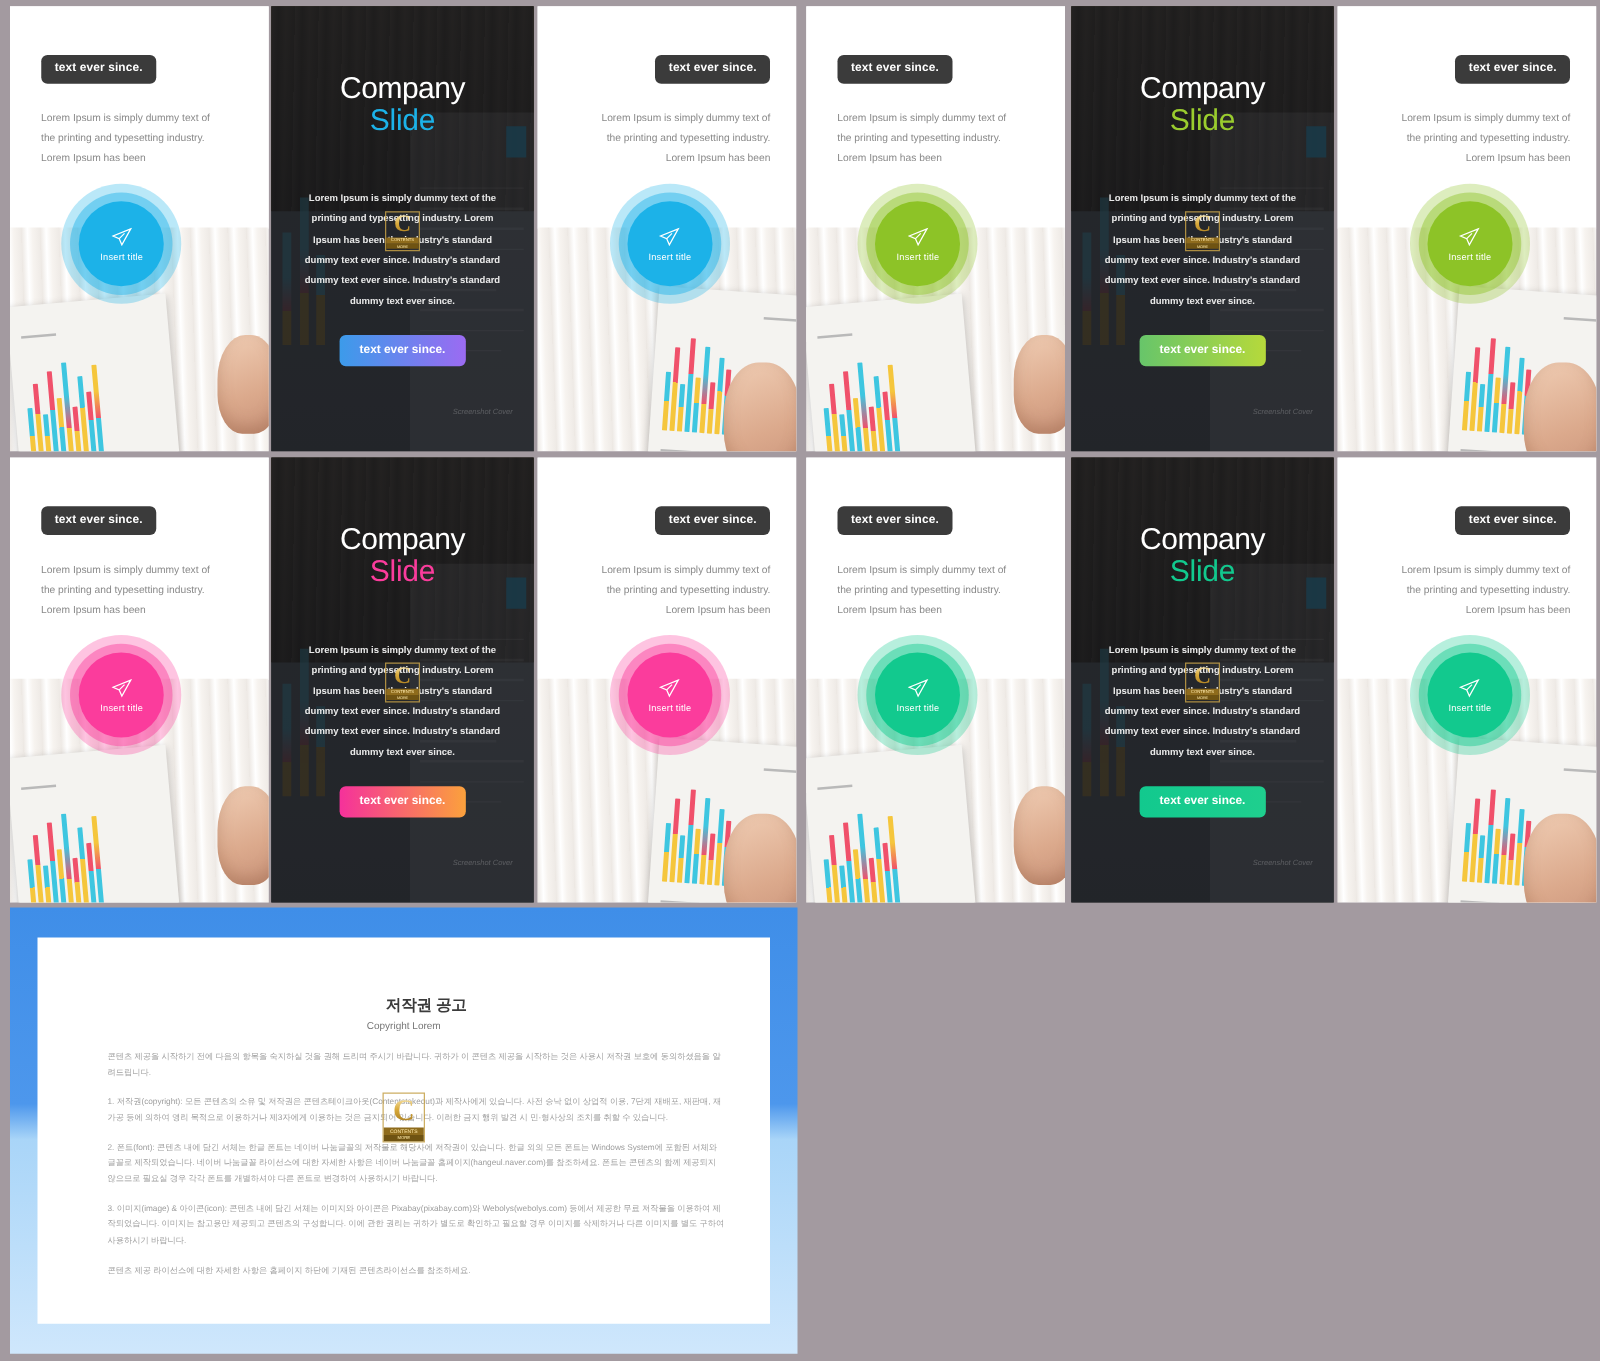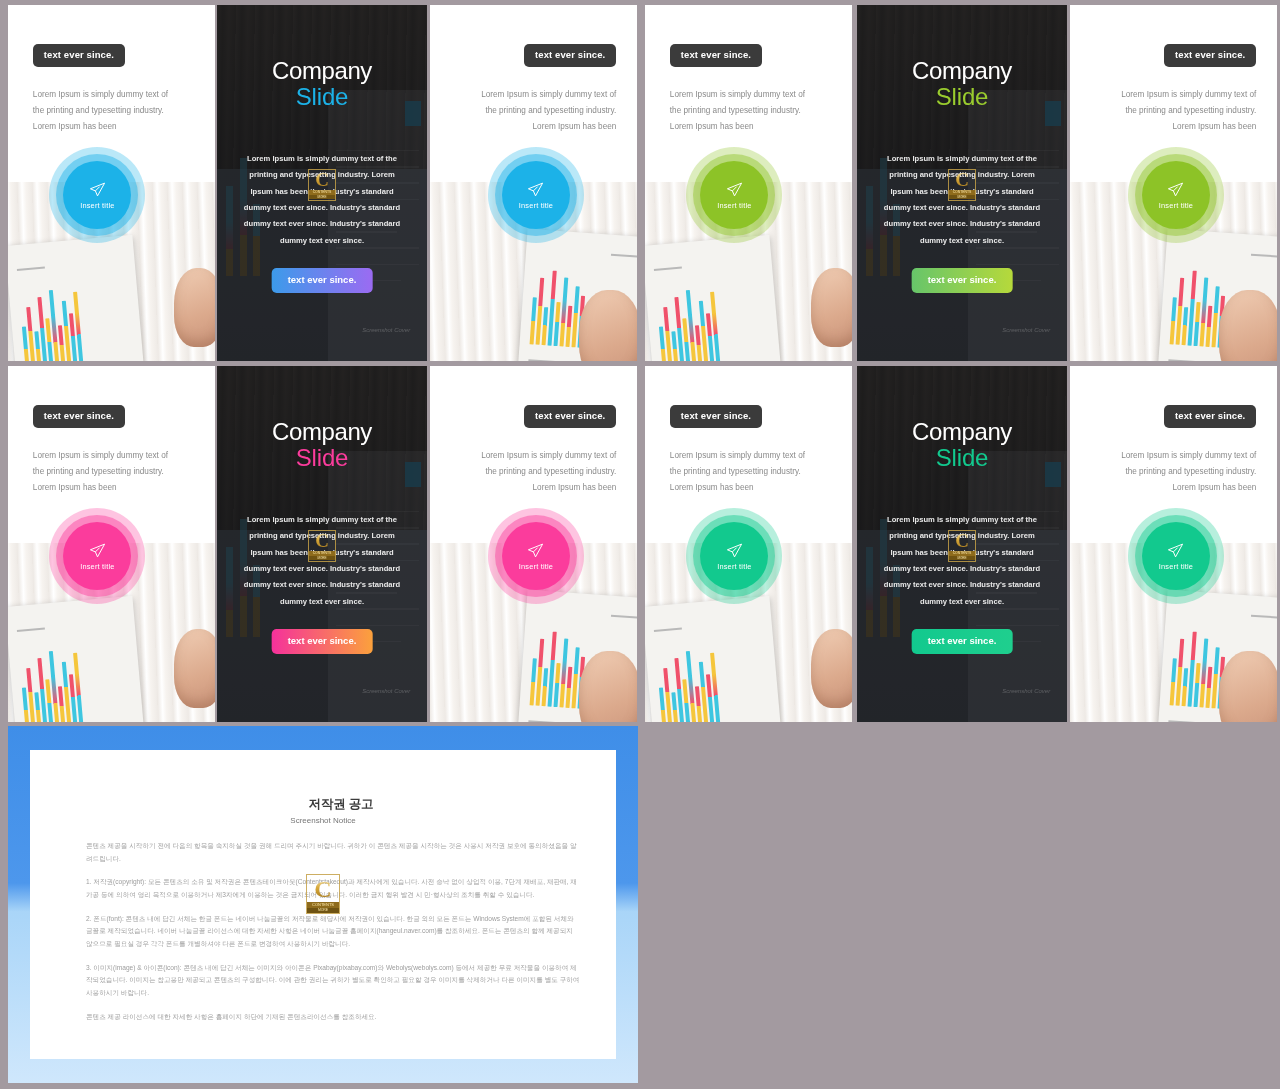--- a/index.html
+++ b/index.html
@@ -612,21 +612,21 @@
           <span class="ct">Insert title</span>
         </div>
       </div>
     </div>
   </div>
 </div>
 
 <div class="copyright">
   <div class="copy-sheet">
     <div class="cp-title">저작권 공고</div>
-    <div class="cp-sub">Screenshot Notice</div>
+    <div class="cp-sub">Copyright Lorem</div>
     <div class="cp-body">
       <p class="cp-p">콘텐츠 제공을 시작하기 전에 다음의 항목을 숙지하실 것을 권해 드리며 주시기 바랍니다. 귀하가 이 콘텐츠 제공을 시작하는 것은 사용시 저작권 보호에 동의하셨음을 알려드립니다.</p>
       <p class="cp-p">1. 저작권(copyright): 모든 콘텐츠의 소유 및 저작권은 콘텐츠테이크아웃(Contentstakeout)과 제작사에게 있습니다. 사전 승낙 없이 상업적 이용, 7단계 재배포, 재판매, 재가공 등에 의하여 영리 목적으로 이용하거나 제3자에게 이용하는 것은 금지되어 있습니다. 이러한 금지 행위 발견 시 민·형사상의 조치를 취할 수 있습니다.</p>
       <p class="cp-p">2. 폰트(font): 콘텐츠 내에 담긴 서체는 한글 폰트는 네이버 나눔글꼴의 저작물로 해당사에 저작권이 있습니다. 한글 외의 모든 폰트는 Windows System에 포함된 서체와 글꼴로 제작되었습니다. 네이버 나눔글꼴 라이선스에 대한 자세한 사항은 네이버 나눔글꼴 홈페이지(hangeul.naver.com)를 참조하세요. 폰트는 콘텐츠의 함께 제공되지 않으므로 필요실 경우 각각 폰트를 개별하셔야 다른 폰트로 변경하여 사용하시기 바랍니다.</p>
       <p class="cp-p">3. 이미지(image) &amp; 아이콘(icon): 콘텐츠 내에 담긴 서체는 이미지와 아이콘은 Pixabay(pixabay.com)와 Webolys(webolys.com) 등에서 제공한 무료 저작물을 이용하여 제작되었습니다. 이미지는 참고용만 제공되고 콘텐츠의 구성합니다. 이에 관한 권리는 귀하가 별도로 확인하고 필요할 경우 이미지를 삭제하거나 다른 이미지를 별도 구하여 사용하시기 바랍니다.</p>
       <p class="cp-p">콘텐츠 제공 라이선스에 대한 자세한 사항은 홈페이지 하단에 기재된 콘텐츠라이선스를 참조하세요.</p>
     </div>
   </div>
   <div class="wm" style="left:50%;top:148px;width:32px;height:38px;">
     <span class="c" style="font-size:24px;line-height:26px;">C</span>

